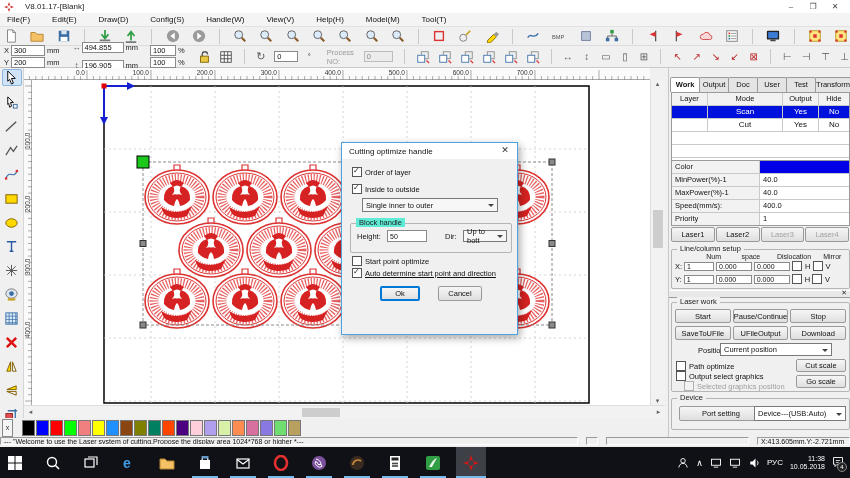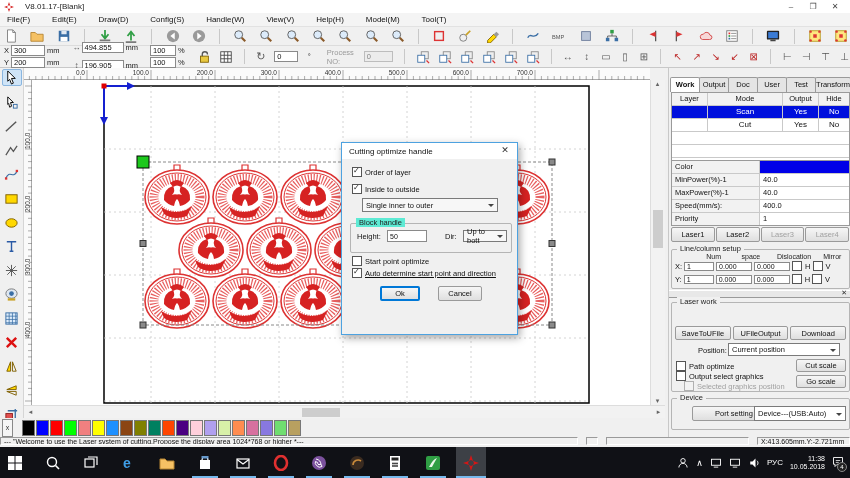--- a/index.html
+++ b/index.html
@@ -1095,48 +1095,54 @@
           </span>
       </div>
     </div>
 
     <div id="splitter">
         <span class="x">✕</span>
       </div>
 
     <div class="grp" id="grp-lw">
       <span class="glbl">Laser work</span>
+      <div style="position:absolute;left:3px;top:6px;right:3px;display:flex;gap:2px">
+
+      <span class="btn" style="flex:1;height:14px">Start</span>
+          <span class="btn" style="flex:1;height:14px">Pause/Continue</span>
+          <span class="btn" style="flex:1;height:14px">Stop</span>
+        </div>
       <div style="position:absolute;left:3px;top:23px;right:3px;display:flex;gap:2px">
 
       <span class="btn" style="flex:1;height:14px">SaveToUFile</span>
           <span class="btn" style="flex:1;height:14px">UFileOutput</span>
           <span class="btn" style="flex:1;height:14px">Download</span>
         </div>
       <span style="position:absolute;left:26px;top:43px;font-size:7.5px">Position:</span>
-      <span class="combo" style="position:absolute;left:56px;top:40px;width:112px;height:13px">Current position</span>
+      <span class="combo" style="position:absolute;left:48px;top:40px;width:112px;height:13px">Current position</span>
       <span>
         
       <span class="cb" style="position: absolute; left: 4px; top: 58px;">
             <span class="box"></span>
             <span class="lbl">Path optimize</span>
           </span><span class="cb" style="position: absolute; left: 4px; top: 68px;">
             <span class="box"></span>
             <span class="lbl">Output select graphics</span>
           </span></span>
       <span class="cb disabled" style="position:absolute;left:12px;top:78px">
           <span class="box"></span>
           <span class="lbl">Selected graphics position</span>
         </span>
       <span class="btn" style="position:absolute;right:3px;top:56px;width:50px;height:13px">Cut scale</span>
       <span class="btn" style="position:absolute;right:3px;top:72px;width:50px;height:13px">Go scale</span>
     </div>
 
     <div class="grp" id="grp-dev">
       <span class="glbl">Device</span>
-      <span class="btn" style="position:absolute;left:20px;top:7px;width:84px;height:15px">Port setting</span>
+      <span class="btn" style="position:absolute;left:7px;top:7px;width:84px;height:15px">Port setting</span>
       <span class="combo" style="position:absolute;left:82px;top:7px;width:92px;height:15px">Device---(USB:Auto)</span>
     </div>
   </div>
 
   <div class="a" id="statusbar">
     <span class="sseg" style="width:578px">--- "Welcome to use the Laser system of cutting,Propose the display area 1024*768 or higher *---</span>
     <span class="sseg" style="width:12px"></span>
     <span class="sseg" style="width:143px"></span>
     <span class="sseg" style="flex:1">X:413.605mm,Y:-2.721mm</span>
   </div>

